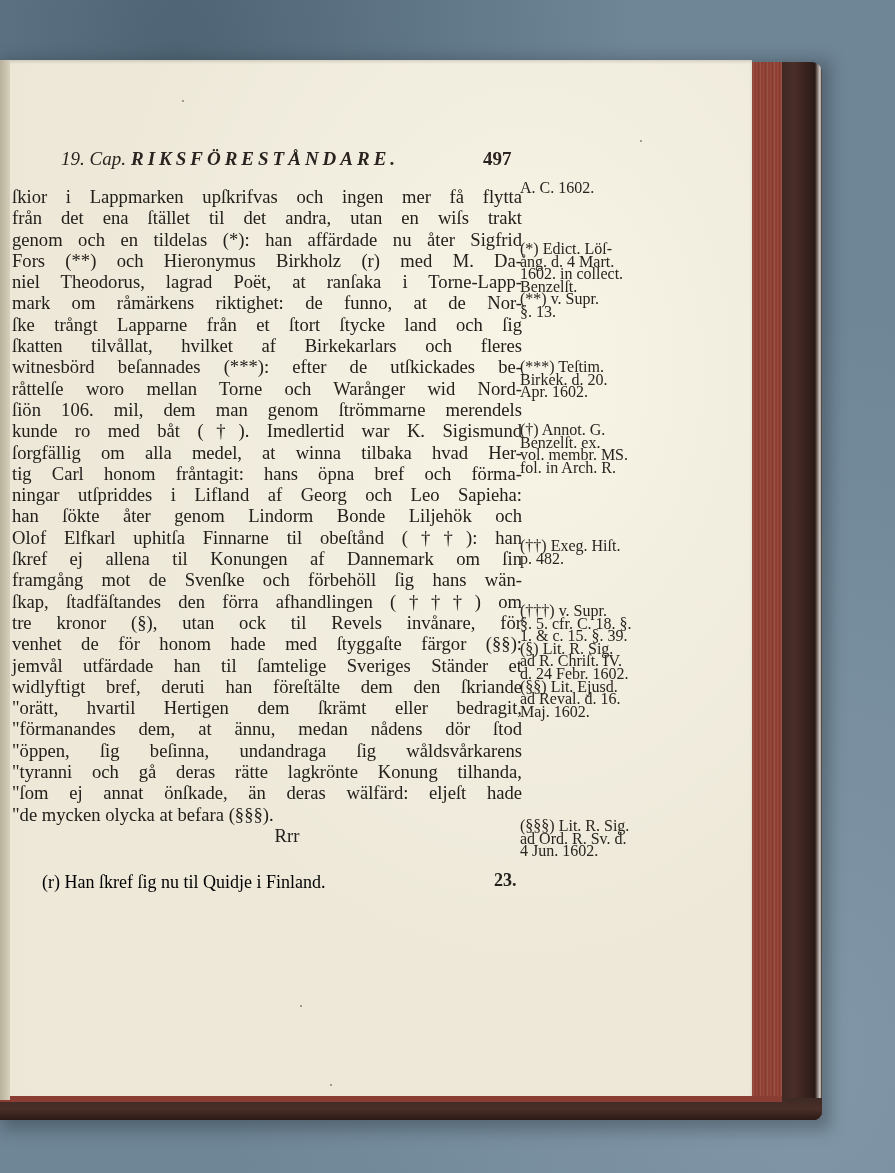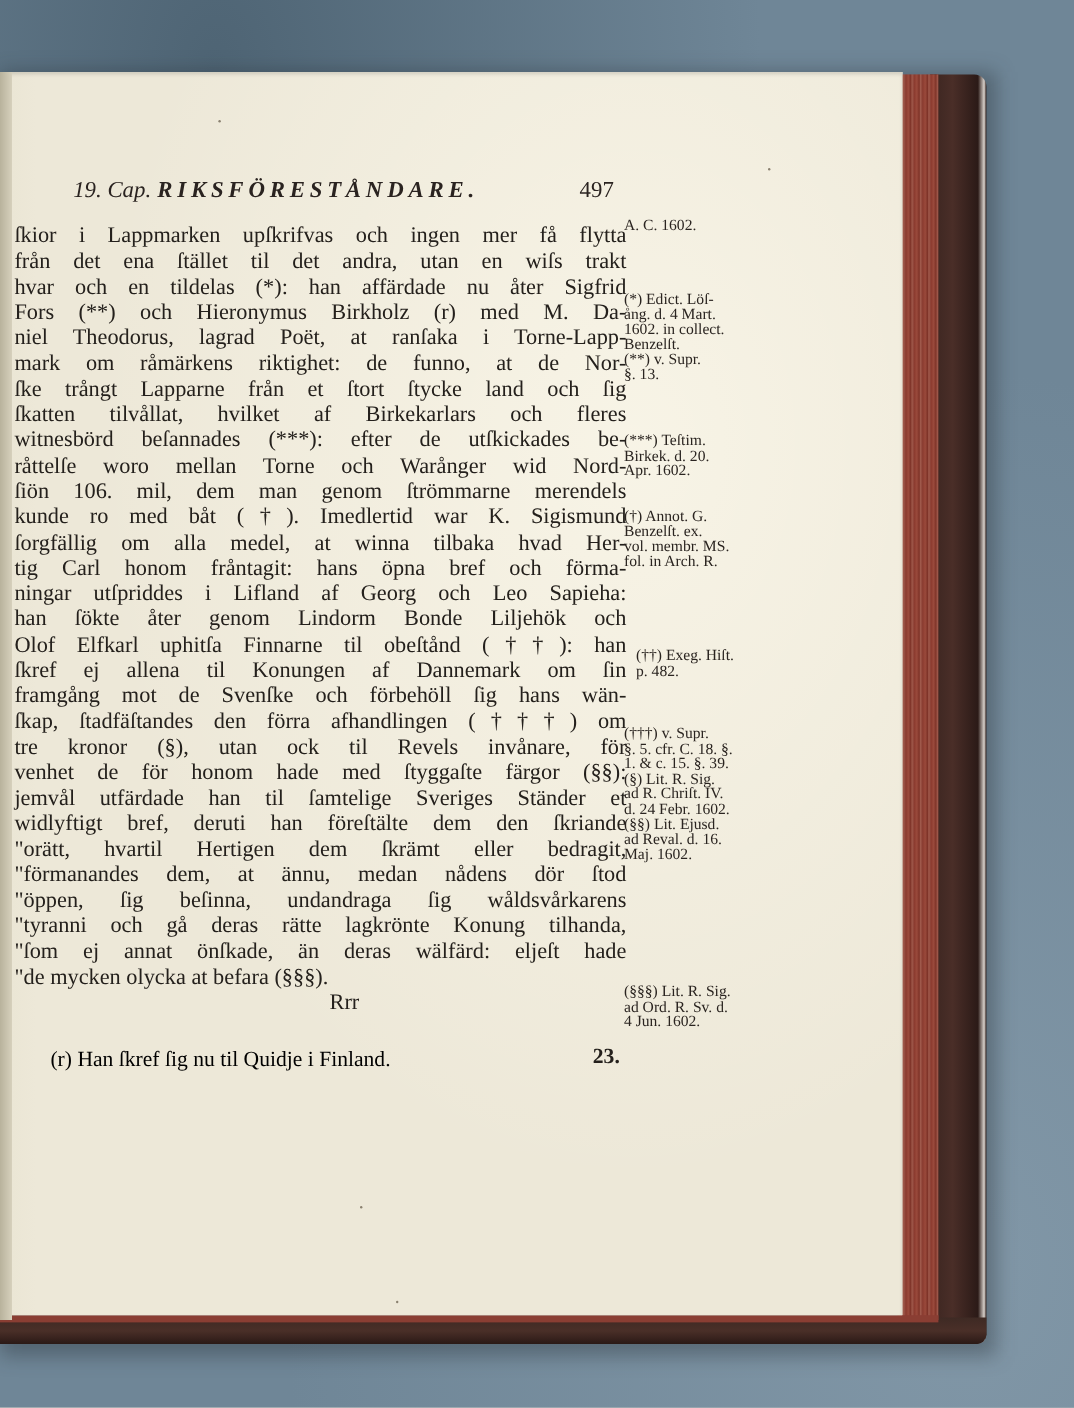--- a/index.html
+++ b/index.html
@@ -47,36 +47,36 @@
   }
   .running-head {
     position: absolute; left: 13px; top: 148px; width: 510px; height: 26px;
     color: #2a2320; font-size: 19px;
   }
   .rh-chapter { position: absolute; left: 0; top: 0; font-style: italic; margin-left: 48px; }
   .rh-title {
     position: absolute; left: 118px; top: 0; font-style: italic; font-weight: bold;
     letter-spacing: 4px;
   }
-  .rh-page { position: absolute; left: 470px; top: 0; font-weight: normal; }
+  .rh-page { position: absolute; left: 470px; top: 0; font-weight: bold; }
   .body-text {
     position: absolute; left: 12px; top: 186px; width: 510px;
     color: #24201c; font-size: 18.6px; line-height: 21.3px;
   }
   .line { white-space: nowrap; text-align: justify; text-align-last: justify; height: 21.3px; }
   .line.last { text-align-last: left; }
   .line.center { text-align: right; text-align-last: center; padding-left: 40px; }
   .footnote-line {
     position: absolute; left: 42px; top: 872px; color: #000000; font-size: 18px;
   }
   .sig-num {
     position: absolute; left: 494px; top: 870px; color: #24201c; font-size: 18px; font-weight: bold;
   }
   .margin-note {
-    position: absolute; left: 520px; color: #2a2420; font-size: 13px; line-height: 12.6px;
+    position: absolute; left: 520px; color: #2a2420; font-size: 16px; line-height: 12.6px;
     width: 100px;
   }
   .margin-note div { white-space: nowrap; }
   .speck { position: absolute; width: 2px; height: 2px; background: #8a8170; border-radius: 50%; }
 </style>
 </head>
 <body>
 
 <div class="cover-shadow"></div>
 <div class="cover-right"></div>
@@ -93,21 +93,21 @@
 
 <div class="running-head">
   <span class="rh-chapter">19. Cap.</span>
   <span class="rh-title">RIKSFÖRESTÅNDARE.</span>
   <span class="rh-page">497</span>
 </div>
 
 <div class="body-text">
   <div class="line">ſkior i Lappmarken upſkrifvas och ingen mer få flytta</div>
   <div class="line">från det ena ſtället til det andra, utan en wiſs trakt</div>
-  <div class="line">hvar och en tildelas (*): han affärdade nu åter Sigfrid</div>
+  <div class="line">genom och en tildelas (*): han affärdade nu åter Sigfrid</div>
   <div class="line">Fors (**) och Hieronymus Birkholz (r) med M. Da-</div>
   <div class="line">niel Theodorus, lagrad Poët, at ranſaka i Torne-Lapp-</div>
   <div class="line">mark om råmärkens riktighet: de funno, at de Nor-</div>
   <div class="line">ſke trångt Lapparne från et ſtort ſtycke land och ſig</div>
   <div class="line">ſkatten tilvållat, hvilket af Birkekarlars och fleres</div>
   <div class="line">witnesbörd beſannades (***): efter de utſkickades be-</div>
   <div class="line">råttelſe woro mellan Torne och Warånger wid Nord-</div>
   <div class="line">ſiön 106. mil, dem man genom ſtrömmarne merendels</div>
   <div class="line">kunde ro med båt (†). Imedlertid war K. Sigismund</div>
   <div class="line">ſorgfällig om alla medel, at winna tilbaka hvad Her-</div>
@@ -149,21 +149,21 @@
   <div>(***) Teſtim.</div>
   <div>Birkek. d. 20.</div>
   <div>Apr. 1602.</div>
 </div>
 <div class="margin-note" style="top:424px;">
   <div>(†) Annot. G.</div>
   <div>Benzelſt. ex.</div>
   <div>vol. membr. MS.</div>
   <div>fol. in Arch. R.</div>
 </div>
-<div class="margin-note" style="top:540px;margin-left:10px;">
+<div class="margin-note" style="top:540px;">
   <div>(††) Exeg. Hiſt.</div>
   <div>p. 482.</div>
 </div>
 <div class="margin-note" style="top:605px;">
   <div>(†††) v. Supr.</div>
   <div>§. 5. cfr. C. 18. §.</div>
   <div>1. &amp; c. 15. §. 39.</div>
   <div>(§) Lit. R. Sig.</div>
   <div>ad R. Chriſt. IV.</div>
   <div>d. 24 Febr. 1602.</div>

